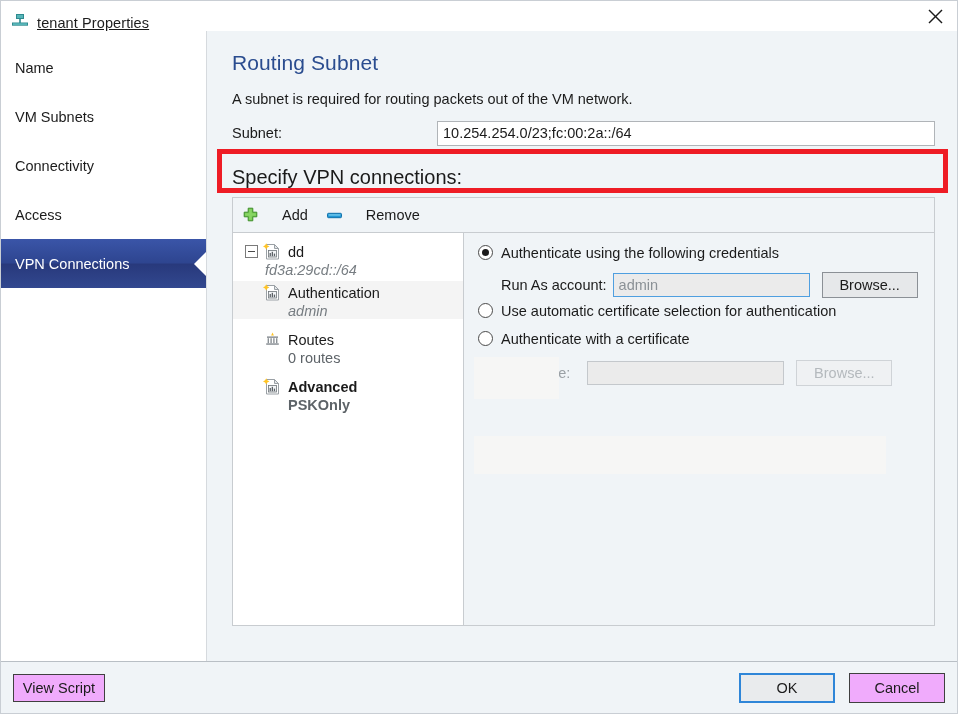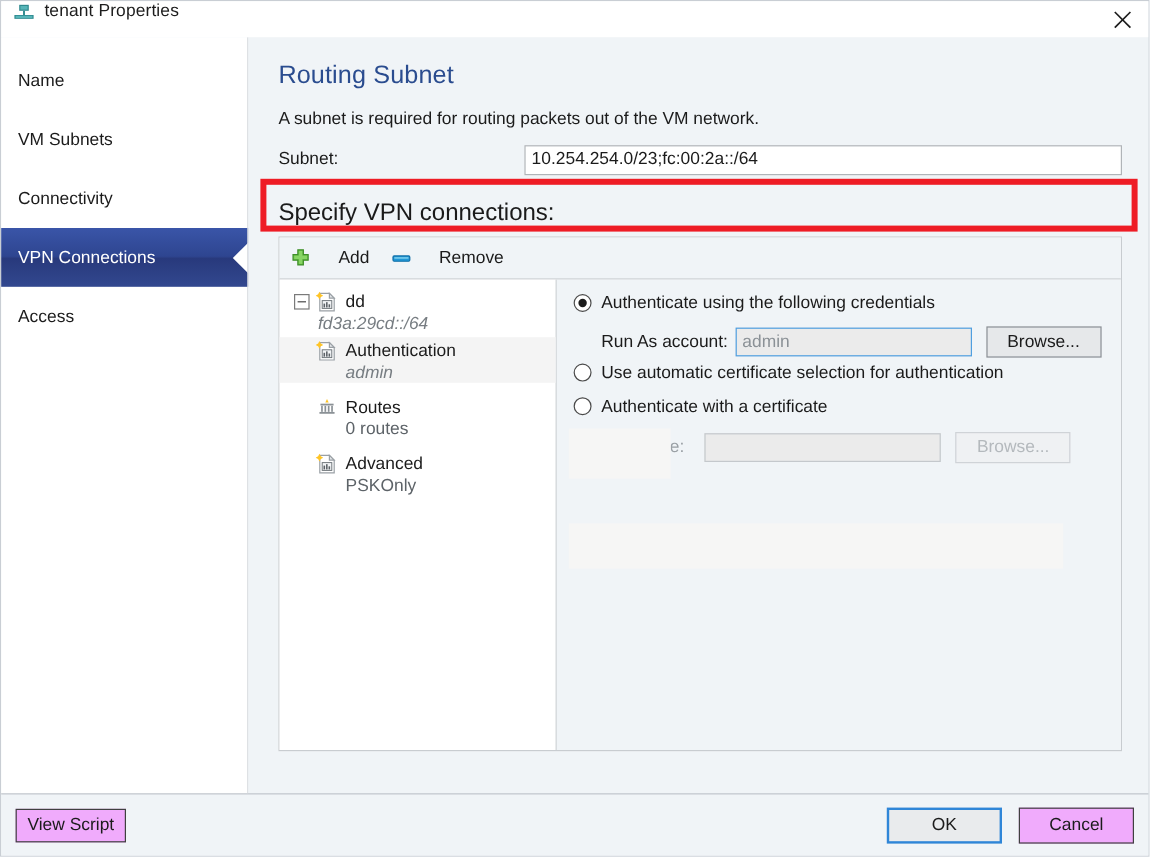--- a/index.html
+++ b/index.html
@@ -19,24 +19,25 @@
     border: 1px solid #c9ced4;
     box-sizing: border-box;
     background: #f0f4f7;
     display: flex; flex-direction: column;
   }
 
   
   .titlebar {
     height: 30px; flex: 0 0 30px;
     background: #ffffff;
-    display: flex; align-items: flex-start;
+    display: flex; align-items: flex-end;
     padding: 0 0 0 9px;
     position: relative;
     z-index: 5;
+    text-decoration: underline;
   }
   .title-icon { width: 20px; height: 20px; flex: 0 0 20px; margin-right: 7px; display:block; }
   .title-text {
     font-size: 14.5px; color: #1d1d1d; letter-spacing: .1px;
   }
   .close-btn {
     position: absolute; right: 0; top: 0;
     width: 44px; height: 30px;
     display: flex; align-items: center; justify-content: center;
     cursor: default;
@@ -286,26 +287,26 @@
     <div class="nav">
       <div class="nav-item">
         <span>Name</span>
       </div>
       <div class="nav-item">
         <span>VM Subnets</span>
       </div>
       <div class="nav-item">
         <span>Connectivity</span>
       </div>
+      <div class="nav-item">
+        <span>Access</span>
+      </div>
       <div class="nav-item selected">
         <span>VPN Connections</span>
         <span class="nav-notch"></span>
-      </div>
-      <div class="nav-item">
-        <span>Access</span>
       </div>
     </div>
 
     <div class="pane">
 
       <div class="page-title">Routing Subnet</div>
       <div class="desc">A subnet is required for routing packets out of the VM network.</div>
 
       <div class="subnet-row">
         <span class="subnet-label">Subnet:</span>
@@ -379,21 +380,21 @@
                   <rect x="7.4" y="8.2" width="1.4" height="5" fill="#8b9196"></rect>
                   <rect x="10.2" y="8.2" width="1.4" height="5" fill="#8b9196"></rect>
                   <rect x="13" y="8.2" width="1.4" height="5" fill="#8b9196"></rect>
                   <rect x="3.2" y="13.3" width="12.6" height="1.5" fill="#8b9196"></rect>
                 </svg>
                 <span class="node-text">Routes</span>
               </div>
               <div class="node-sub plain" style="padding-left:55px;">0 routes</div>
             </div>
 
-            <div class="tree-node" style="margin-top:9px;">
+            <div class="tree-node" style="margin-top:9px;font-weight:bold;">
               <div class="node-line" style="padding-left:30px;">
                 <svg class="node-icon" viewBox="0 0 19 19">
                   <path d="M3.5 2.5h8l4 4v10.5h-12z" fill="#ffffff" stroke="#9aa0a5" stroke-width="1"></path>
                   <path d="M11.5 2.5l4 4h-4z" fill="#e3e6e9" stroke="#9aa0a5" stroke-width="1"></path>
                   <rect x="5.5" y="8.5" width="8" height="6.5" fill="#f2f4f6" stroke="#6d7479" stroke-width=".8"></rect>
                   <rect x="6.6" y="11" width="1.3" height="3.2" fill="#5b6166"></rect>
                   <rect x="8.7" y="9.8" width="1.3" height="4.4" fill="#5b6166"></rect>
                   <rect x="10.8" y="11.6" width="1.3" height="2.6" fill="#5b6166"></rect>
                   <path d="M3.2 1.2l1.1 2.1 2.1 1.1-2.1 1.1-1.1 2.1-1.1-2.1L0 4.4l2.1-1.1z" fill="#ffc425"></path>
                 </svg>

